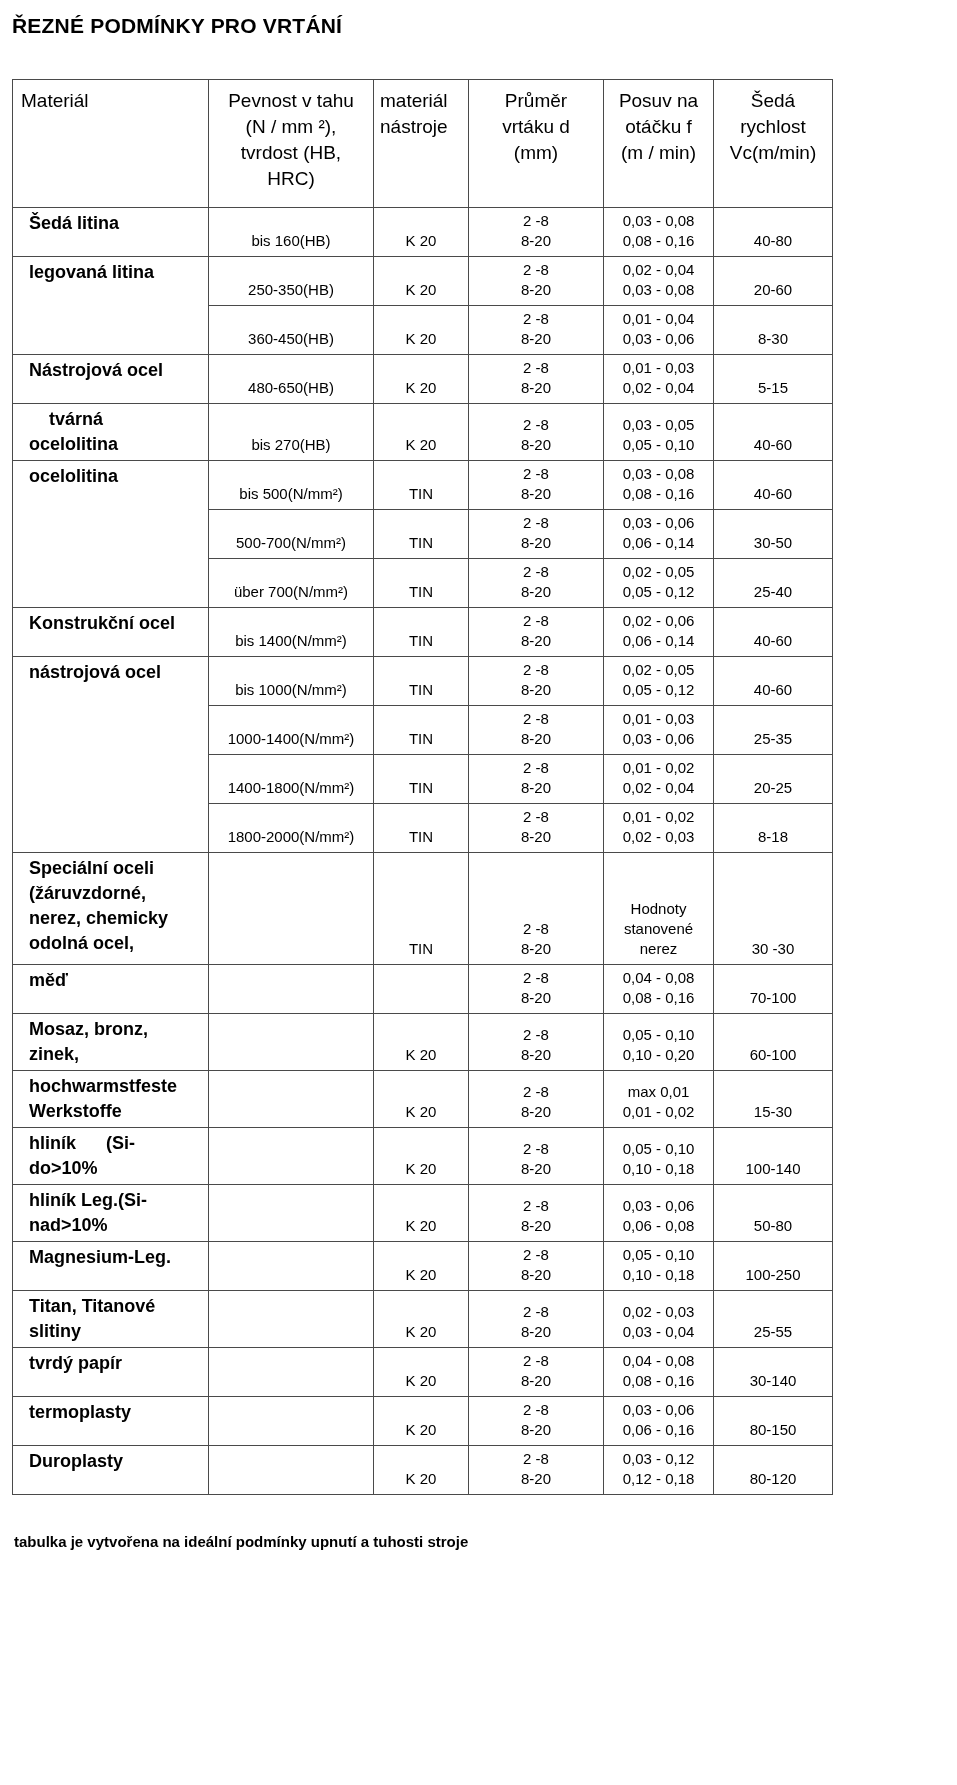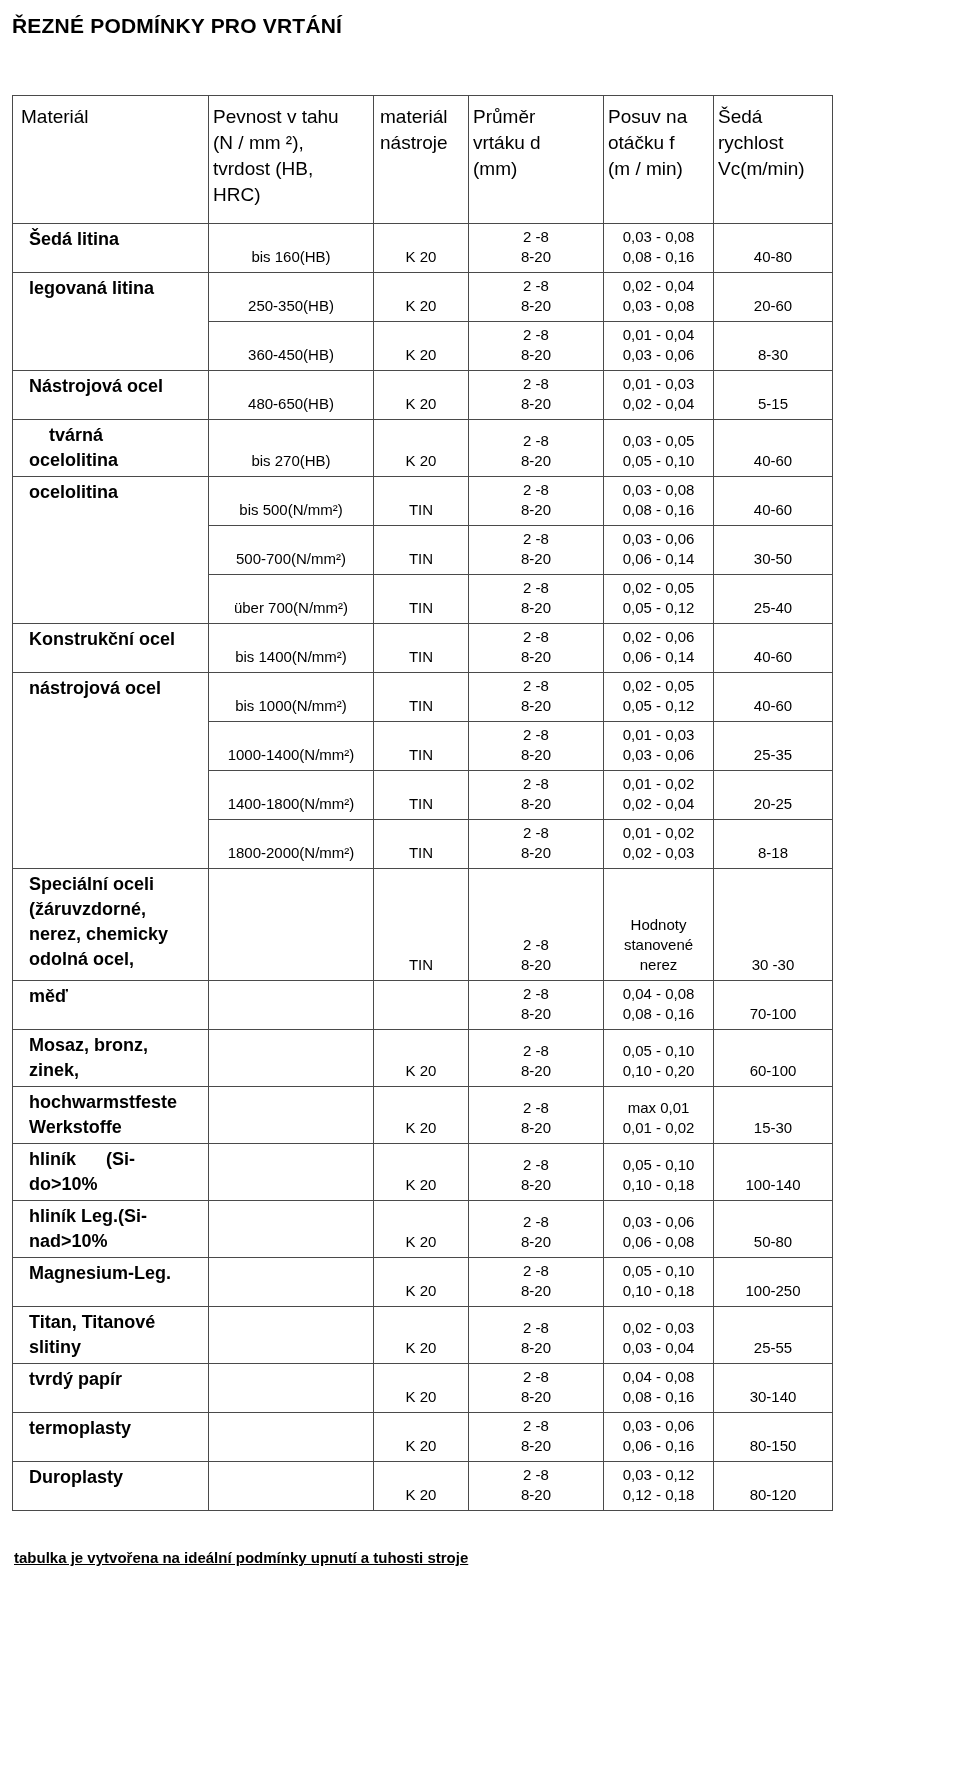--- a/index.html
+++ b/index.html
@@ -20,32 +20,32 @@
   h1 {
     font-size: 21px;
     font-weight: bold;
     margin: 2px 0 0 0;
     letter-spacing: 0.2px;
   }
   table {
     border-collapse: collapse;
     table-layout: fixed;
     width: 820px;
-    margin-top: 57px;
+    margin-top: 41px;
   }
   th, td {
     border: 1px solid #4a4a4a;
     overflow: hidden;
   }
   th {
     font-weight: normal;
     font-size: 19px;
     line-height: 26px;
     vertical-align: top;
-    text-align: left;
+    text-align: center;
     white-space: pre-line;
     height: 128px;
     padding: 8px 4px 4px 4px;
   }
   th.col0 { text-align: left; padding-left: 8px; }
   th.col2 { text-align: left; padding-left: 6px; }
   td {
     font-size: 15px;
     line-height: 20px;
     vertical-align: bottom;
@@ -61,21 +61,20 @@
     font-size: 18px;
     line-height: 25px;
     white-space: pre-wrap;
     padding: 3px 4px 3px 16px;
   }
   tr.row-tall td { height: 112px; }
   .footnote {
     font-weight: bold;
     font-size: 15px;
     margin: 38px 0 0 2px;
-    text-decoration: underline;
   }
 </style>
 </head>
 <body>
 
 <div class="page">
 
   <h1>ŘEZNÉ PODMÍNKY PRO VRTÁNÍ</h1>
 
   <table>

